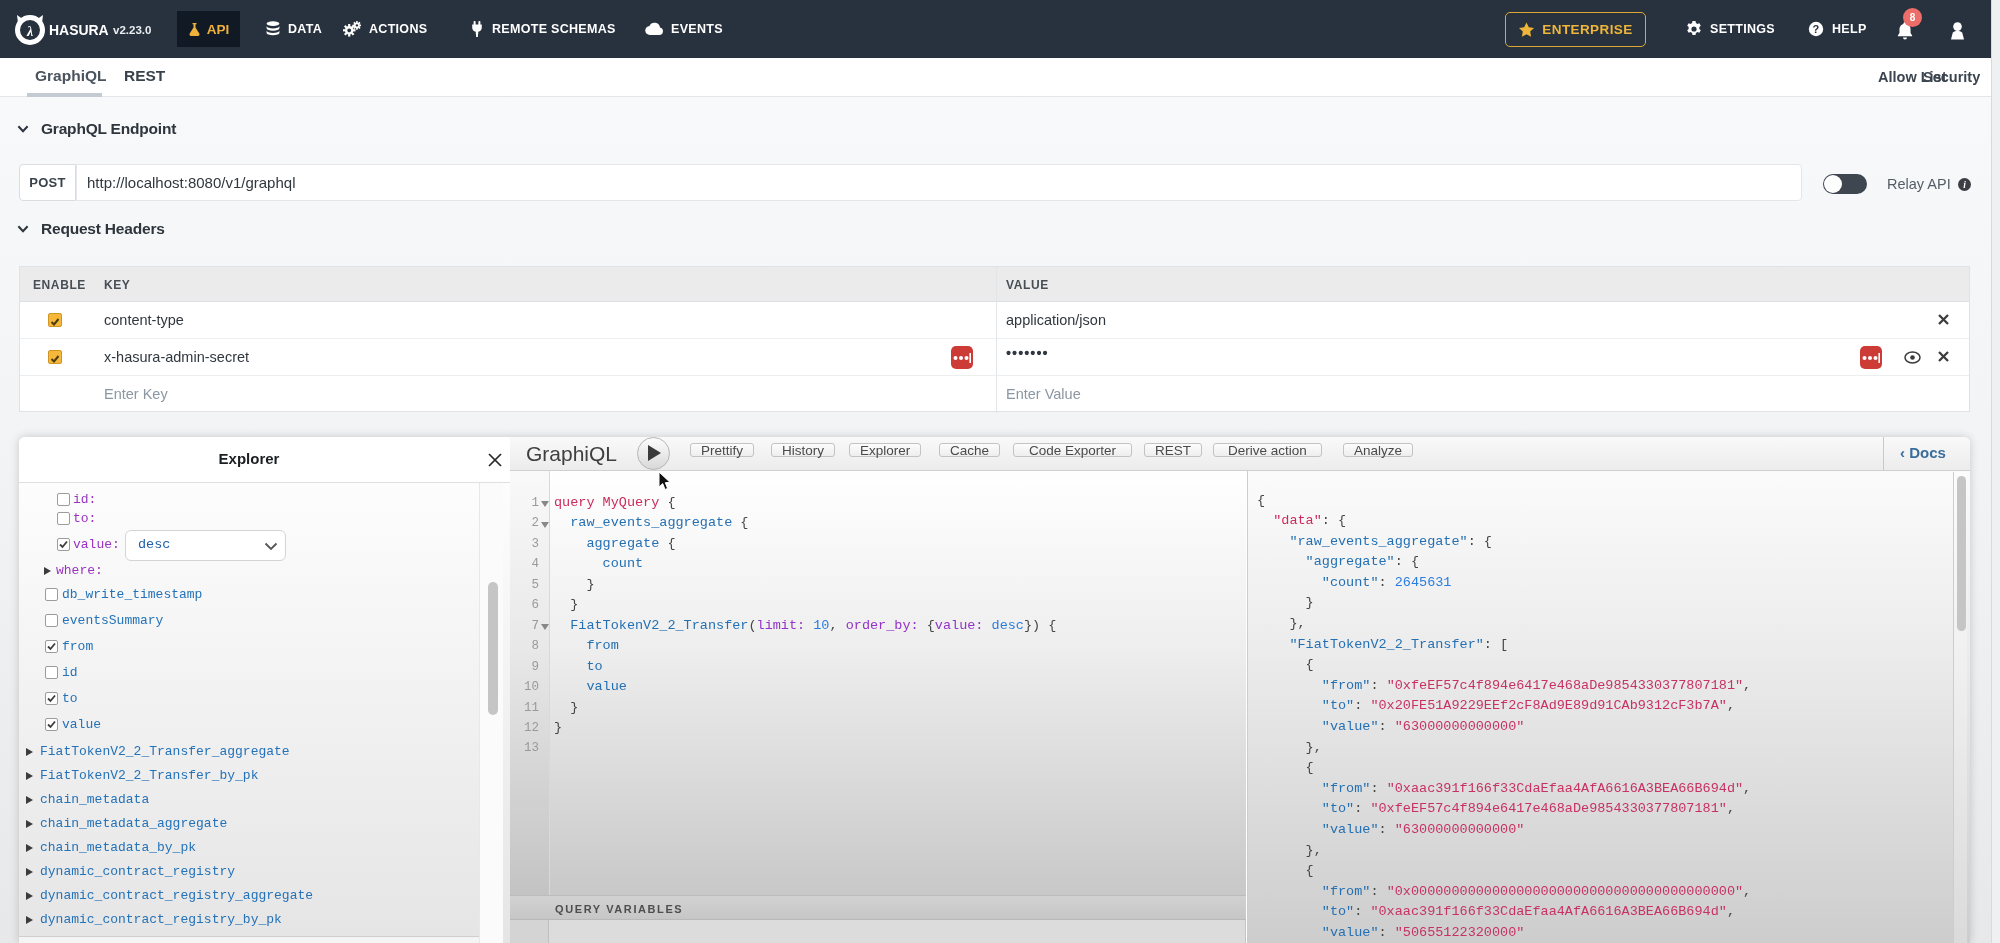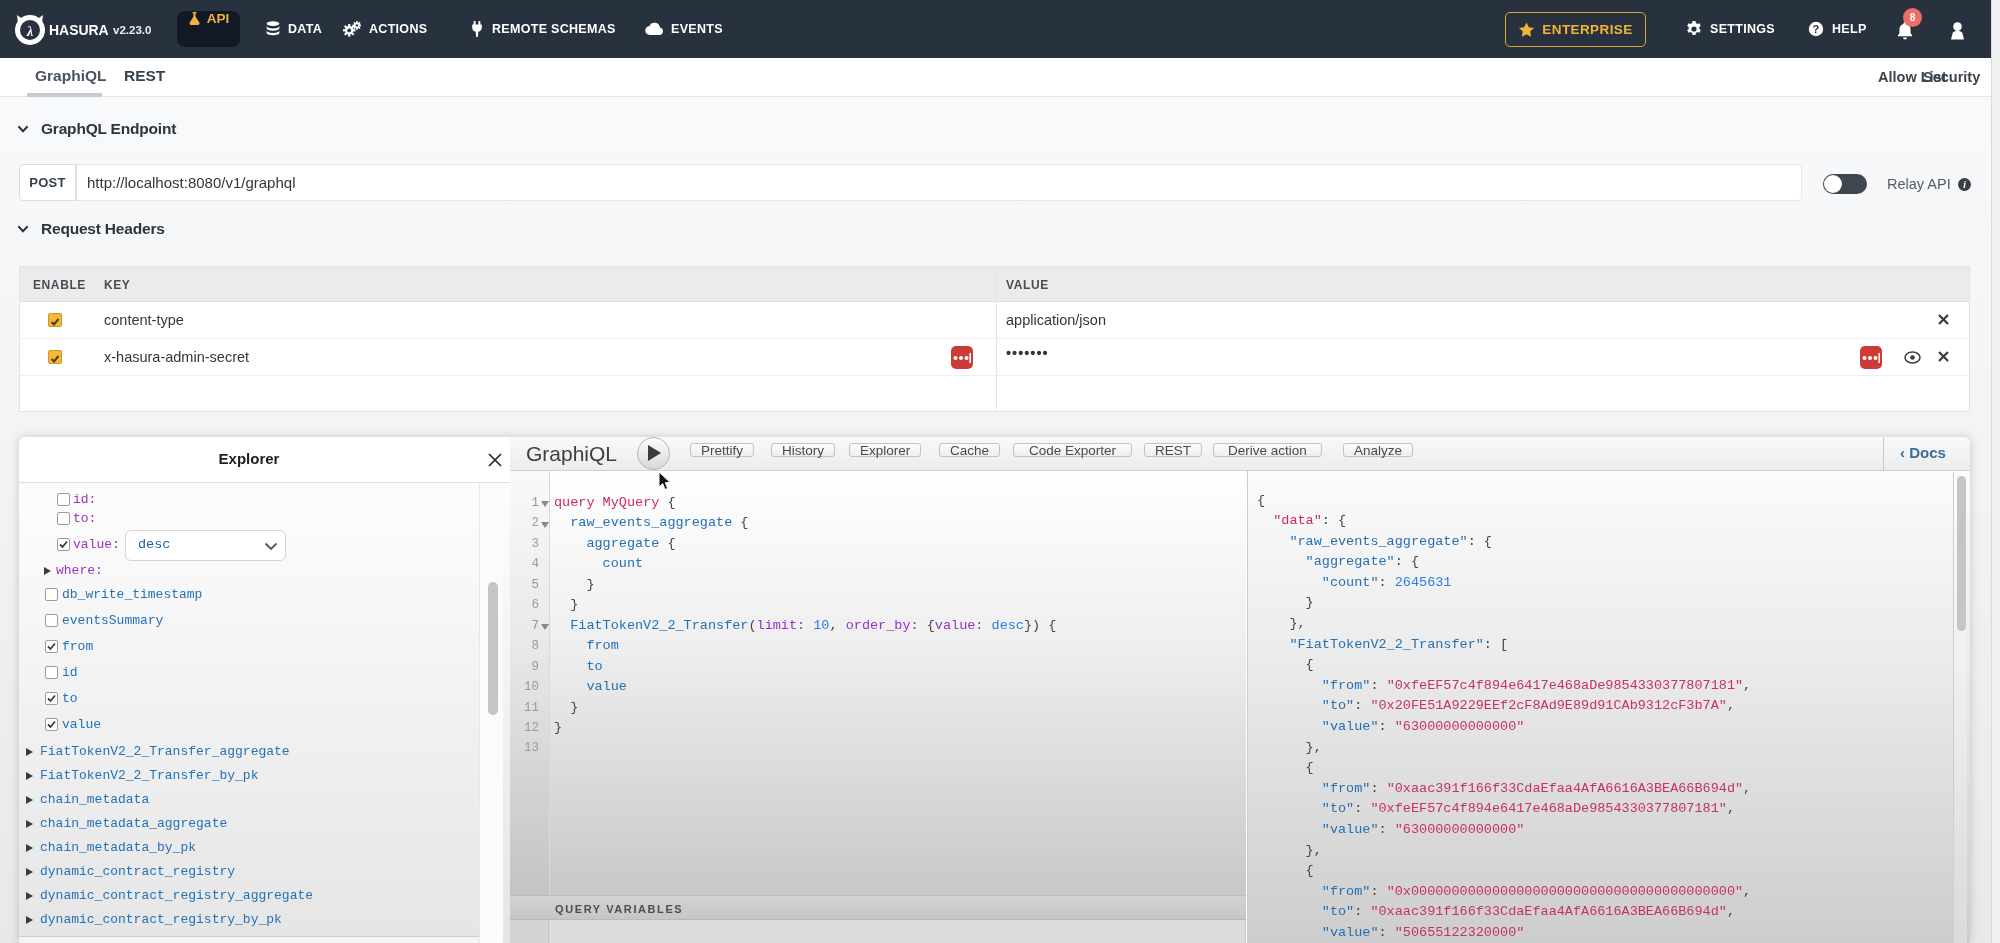--- a/index.html
+++ b/index.html
@@ -5,21 +5,21 @@
 * { margin:0; padding:0; box-sizing:border-box; }
 html,body { width:2000px; height:943px; overflow:hidden; font-family:"Liberation Sans", sans-serif; }
 body { background:#f4f5f7; position:relative; }
 .abs { position:absolute; }
 
 
 #nav { position:absolute; left:0; top:0; width:2000px; height:58px; background:#28323e; }
 .navitem { position:absolute; top:0; height:58px; display:flex; align-items:center; color:#fff; font-weight:bold; font-size:12.5px; letter-spacing:0.3px;justify-content:flex-end; }
 #brandname { position:absolute; left:49px; top:21px; color:#fff; font-weight:bold; font-size:15px; letter-spacing:0px; transform:scaleX(0.93); transform-origin:left; }
 #ver { position:absolute; left:113px; top:24px; color:#eceef0; font-size:11.5px; font-weight:bold; }
-#apitab { position:absolute; left:177px; top:11px; width:63px; height:36px; background:#111a24; border-radius:8px; display:flex; align-items:flex-start; justify-content:center; gap:6px; color:#f0b13c; font-weight:bold; font-size:13.5px; }
+#apitab { position:absolute; left:177px; top:11px; width:63px; height:36px; background:#111a24; border-radius:0; display:flex; align-items:center; justify-content:center; gap:6px; color:#f0b13c; font-weight:bold; font-size:13.5px; }
 .ni-ic { margin-right:8px; display:inline-flex; }
 
 
 #ent { position:absolute; left:1505px; top:12px; width:141px; height:35px; border:1.5px solid #dca832; border-radius:5px; display:flex; align-items:center; justify-content:center; gap:7px; color:#eeb53a; font-weight:bold; font-size:13.5px; letter-spacing:0.4px; }
 #bellbadge { position:absolute; left:1903px; top:8px; width:19px; height:19px; background:#ed6e68; border-radius:50%; color:#fff; font-size:10px; font-weight:bold; display:flex; align-items:center; justify-content:center; }
 
 
 #subnav { position:absolute; left:0; top:58px; width:2000px; height:39px; background:#ffffff; border-bottom:1px solid #e3e5e8; }
 #tab-gql { position:absolute; left:35px; top:9px; font-weight:bold; font-size:15.5px; color:#4a545e; }
 #tab-underline { position:absolute; left:27px; top:35px; width:75px; height:4px; background:#c4cbd2; }
@@ -289,20 +289,24 @@
         </svg></div>
     <div class="cellkey" style="top:10px">content-type</div>
     <div class="cellval" style="top:10px">application/json</div>
     <svg class="abs" style="left:1917px;top:11px" width="13" height="13" viewBox="0 0 13 13">
         <g stroke="#3d3d3d" stroke-width="2.3">
           <line x1="2" y1="2" x2="11" y2="11"></line>
           <line x1="11" y1="2" x2="2" y2="11"></line>
         </g>
       </svg>
   </div>
+  <div class="hrow" style="top:109px;border-bottom:none">
+    <div class="cellkey ph" style="top:10px">Enter Key</div>
+    <div class="cellval ph" style="top:10px">Enter Value</div>
+  </div>
 </div>
 
 <div id="card">
   <div id="explorer">
     <div id="exphead">
       <div id="exptitle">Explorer</div>
       <svg class="abs" style="left:468px;top:15px" width="16" height="16" viewBox="0 0 16 16">
           <g stroke="#2a2a2a" stroke-width="1.7">
             <line x1="2" y1="2" x2="14" y2="14"></line>
             <line x1="14" y1="2" x2="2" y2="14"></line>

